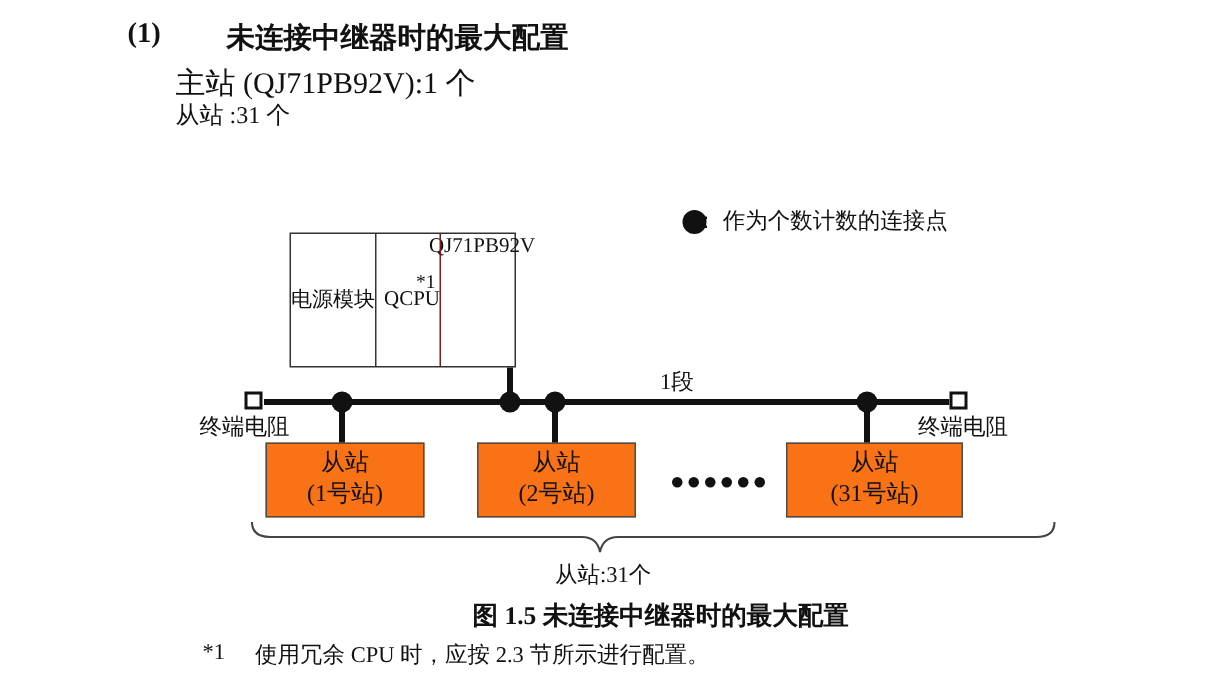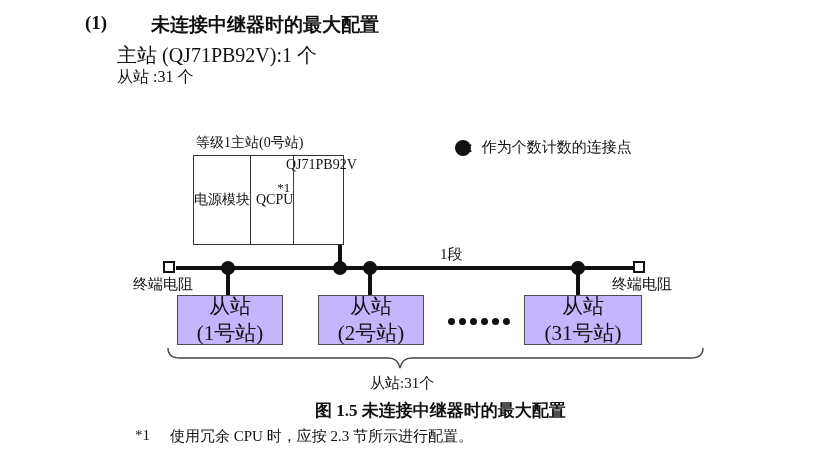--- a/index.html
+++ b/index.html
@@ -41,23 +41,23 @@
   .term-sq{width:12px;height:12px;background:#fff;border:2px solid #111;box-sizing:border-box;}
   .term-left{left:163px;top:261px;}
   .term-right{left:633px;top:261px;}
   .term-label-left{left:133px;top:275px;font-size:15px;}
   .term-label-right{left:612px;top:275px;font-size:15px;}
   .bus-dot{width:14px;height:14px;border-radius:50%;background:#111;top:261px;}
   .vline{width:4px;background:#111;}
 
   
   .slave-box{
-    border:1px solid #4d4d4d;background:#c4b5fd;box-sizing:border-box;
+    border:1px solid #4d4d4d;background:#f97316;box-sizing:border-box;
     display:flex;flex-direction:column;align-items:center;justify-content:center;
-    font-size:21px;line-height:1.3;text-align:center;height:50px;top:295px;
+    font-size:16px;line-height:1.3;text-align:center;height:50px;top:295px;
   }
   .sb1{left:177px;width:106px;}
   .sb2{left:318px;width:106px;}
   .sb3{left:524px;width:118px;}
   .ellipsis{left:448px;top:314px;display:flex;gap:4px;align-items:center;height:14px;}
   .edot{width:7px;height:7px;border-radius:50%;background:#111;}
 
   
   .brace-svg{left:160px;top:344px;}
   .brace-label{left:370px;top:374px;font-size:15px;}
@@ -73,21 +73,20 @@
 <div class="page">
 
   <span class="abs h-num">(1)</span>
   <span class="abs h-title">未连接中继器时的最大配置</span>
   <span class="abs h-line1">主站 (QJ71PB92V):1 个</span>
   <span class="abs h-line2">从站 :31 个</span>
 
   <span class="abs legend-dot"></span>
   <span class="abs legend-text">：  作为个数计数的连接点</span>
 
-  <span class="abs master-label">等级1主站(0号站)</span>
   <div class="abs master-box">
     <div class="cell cell-power">电源模块</div>
     <div class="cell cell-cpu">
       <span>QCPU</span>
       <span class="cpu-note">*1</span>
     </div>
     <div class="cell cell-module">
       <span>QJ71</span>
       <span>PB92V</span>
     </div>

